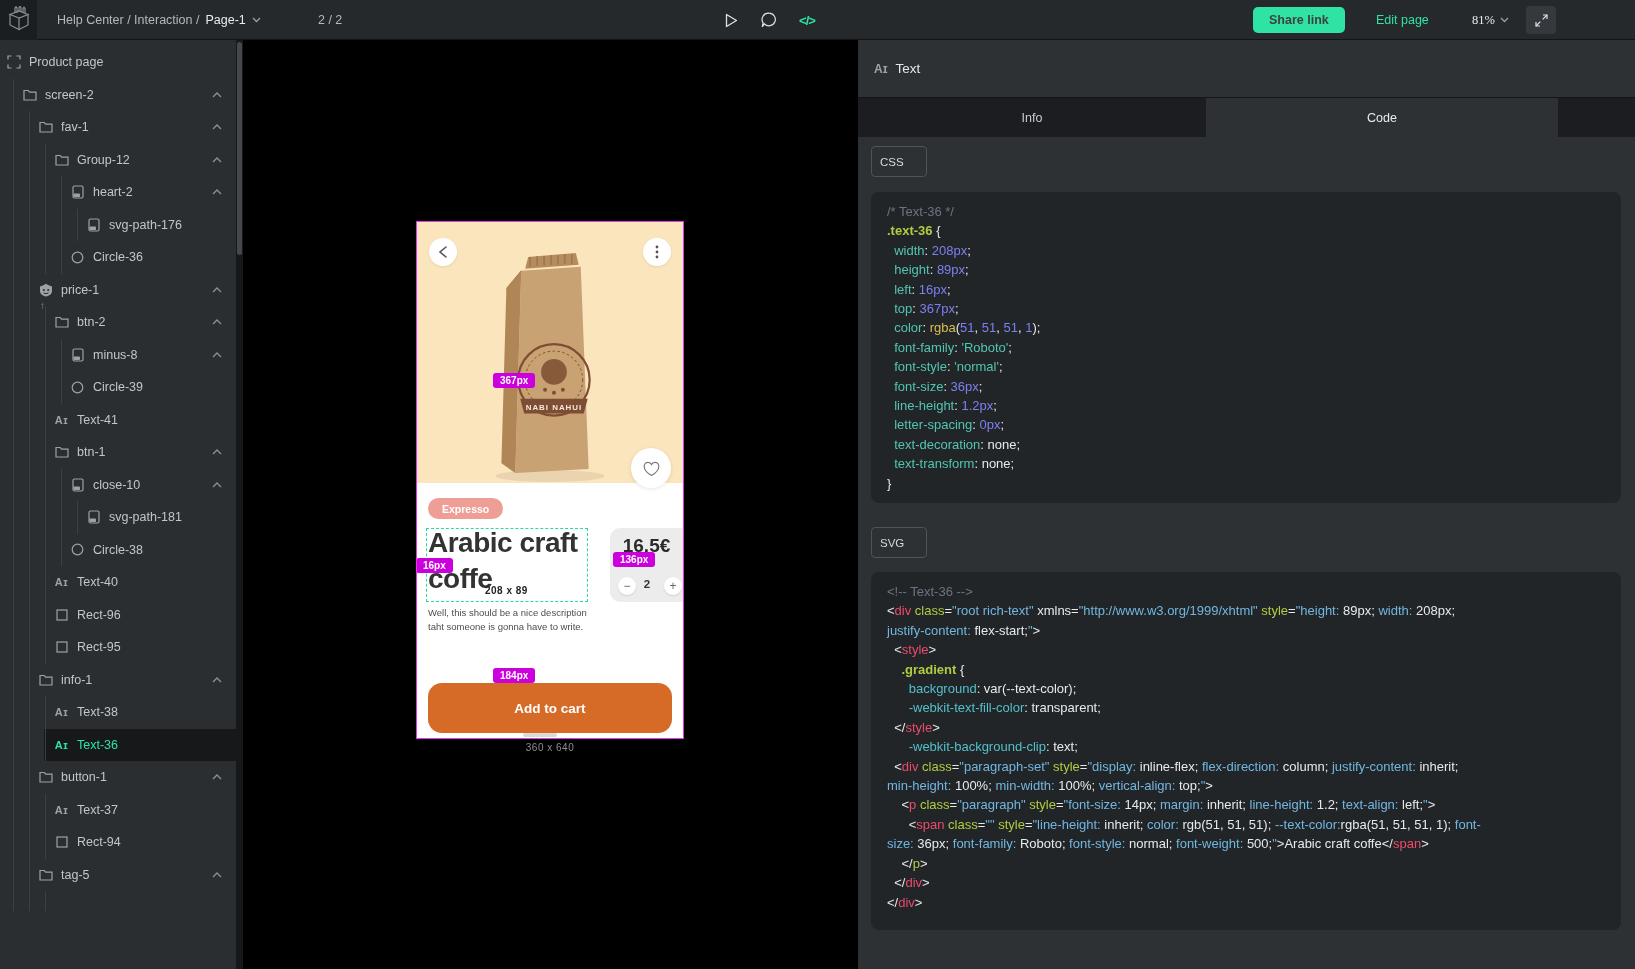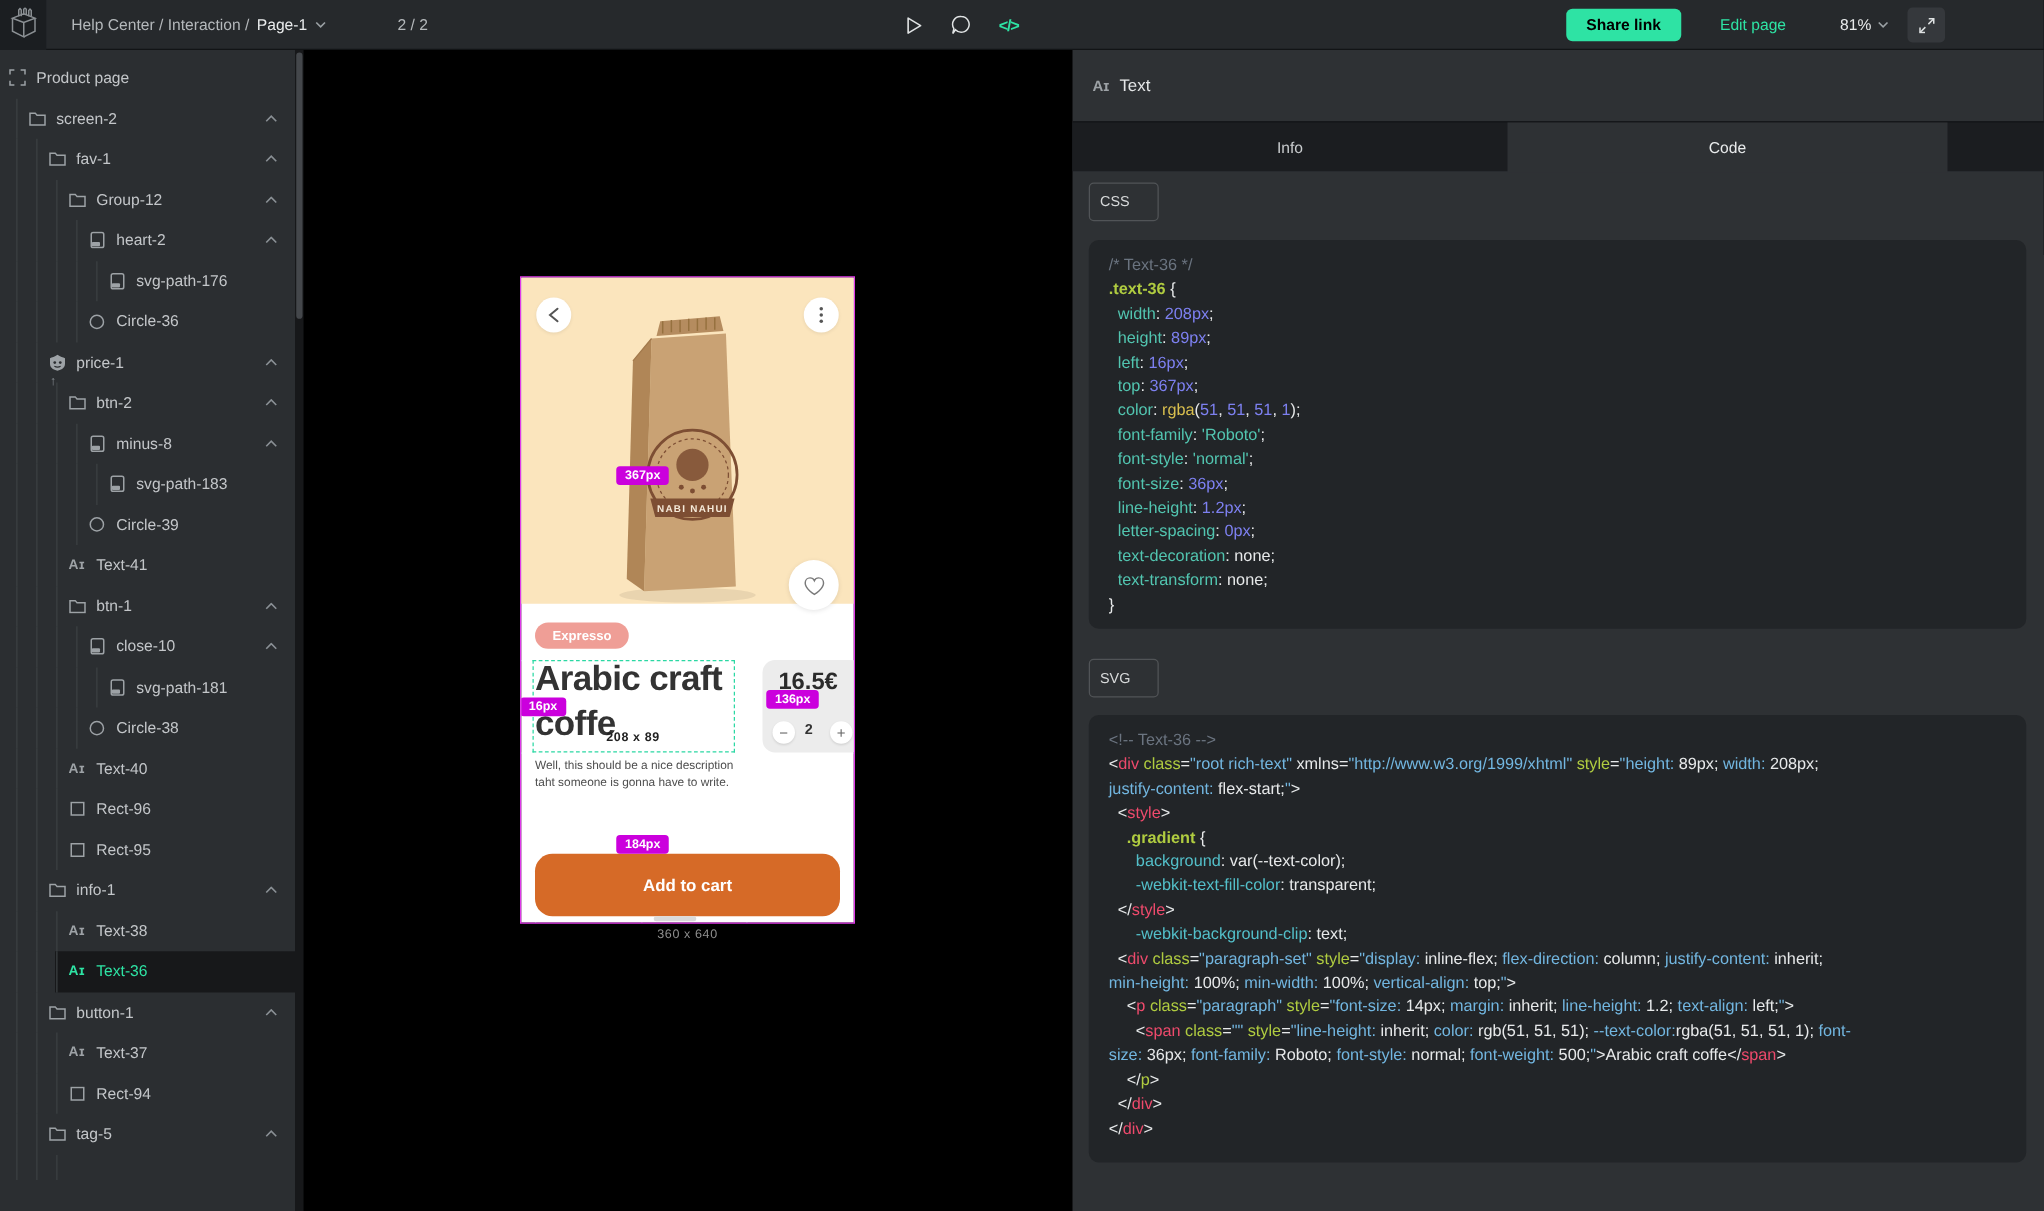--- a/index.html
+++ b/index.html
@@ -13,26 +13,26 @@
     background:#1b1e21; display:flex; align-items:center; justify-content:center; }
   #breadcrumb { position:absolute; left:57px; top:0; height:40px; display:flex;
     align-items:center; gap:6px; font-size:12.5px; color:#b4b8bb; }
   #breadcrumb .current { color:#e9ebec; }
   #page-indicator { position:absolute; left:318px; top:0; height:40px; display:flex;
     align-items:center; font-size:12.5px; color:#b4b8bb; }
   .tb-icon { position:absolute; top:0; height:40px; display:flex; align-items:center;
     justify-content:center; width:30px; color:#dfe2e3; cursor:pointer; }
   #code-glyph { color:#2ee3a4; font-size:13px; font-weight:bold; letter-spacing:-1px; }
   #share-btn { position:absolute; left:1253px; top:7px; height:26px; padding:0 16px;
-    background:#2ee3a4; color:#000000; border:none; border-radius:5px;
+    background:#2ee3a4; color:#404040; border:none; border-radius:5px;
     font-size:12.5px; font-weight:bold; display:flex; align-items:center; cursor:pointer; }
   #edit-link { position:absolute; left:1376px; top:0; height:40px; display:flex;
     align-items:center; color:#2ee3a4; font-size:12.5px; cursor:pointer; }
   #zoom-ctl { position:absolute; left:1472px; top:0; height:40px; display:flex;
-    align-items:center; gap:5px; color:#e9ebec; font-size:12.5px; cursor:pointer; }
+    align-items:center; gap:5px; color:#e9ebec; font-size:12.5px; cursor:pointer;font-family:Liberation Serif, serif; }
   #fullscreen-btn { position:absolute; left:1526px; top:6px; width:30px; height:28px;
     background:#35383c; border-radius:4px; display:flex; align-items:center;
     justify-content:center; cursor:pointer; }
 
   
   #sidebar { position:absolute; left:0; top:40px; width:236px; height:929px;
     background:#2b2e31; overflow:hidden; }
   #tree { position:absolute; left:0; top:6px; width:236px; }
   .trow { position:relative; height:32.5px; display:flex; align-items:center;
     cursor:pointer; }
@@ -347,34 +347,20 @@
           <svg width="10" height="6" viewBox="0 0 10 6">
             <polyline points="1,5 5,1 9,5" fill="none" stroke="currentColor" stroke-width="1.3"></polyline>
           </svg>
         </span>
       </div>
       <div class="trow">
         <span class="guide" style="left: 13px;"></span>
         <span class="guide" style="left: 29px;"></span>
         <span class="guide" style="left: 45px;"></span>
         <span class="guide" style="left: 61px;"></span>
-        <span class="guide" style="left: 77px;"></span>
-        <span class="ticon-wrap" style="margin-left: 86px;">
-          <svg width="12" height="14" viewBox="0 0 12 14">
-            <rect x="1" y="1" width="10" height="12" rx="1.5" fill="none" stroke="currentColor" stroke-width="1.2"></rect>
-            <rect x="1.5" y="8.5" width="6.5" height="3.5" rx="0.8" fill="currentColor"></rect>
-          </svg>
-        </span>
-        <span class="tlabel">svg-path-183</span>
-      </div>
-      <div class="trow">
-        <span class="guide" style="left: 13px;"></span>
-        <span class="guide" style="left: 29px;"></span>
-        <span class="guide" style="left: 45px;"></span>
-        <span class="guide" style="left: 61px;"></span>
         <span class="ticon-wrap" style="margin-left: 70px;">
           <svg width="13" height="13" viewBox="0 0 13 13">
             <circle cx="6.5" cy="6.5" r="5.3" fill="none" stroke="currentColor" stroke-width="1.2"></circle>
           </svg>
         </span>
         <span class="tlabel">Circle-39</span>
       </div>
       <div class="trow">
         <span class="guide" style="left: 13px;"></span>
         <span class="guide" style="left: 29px;"></span>

